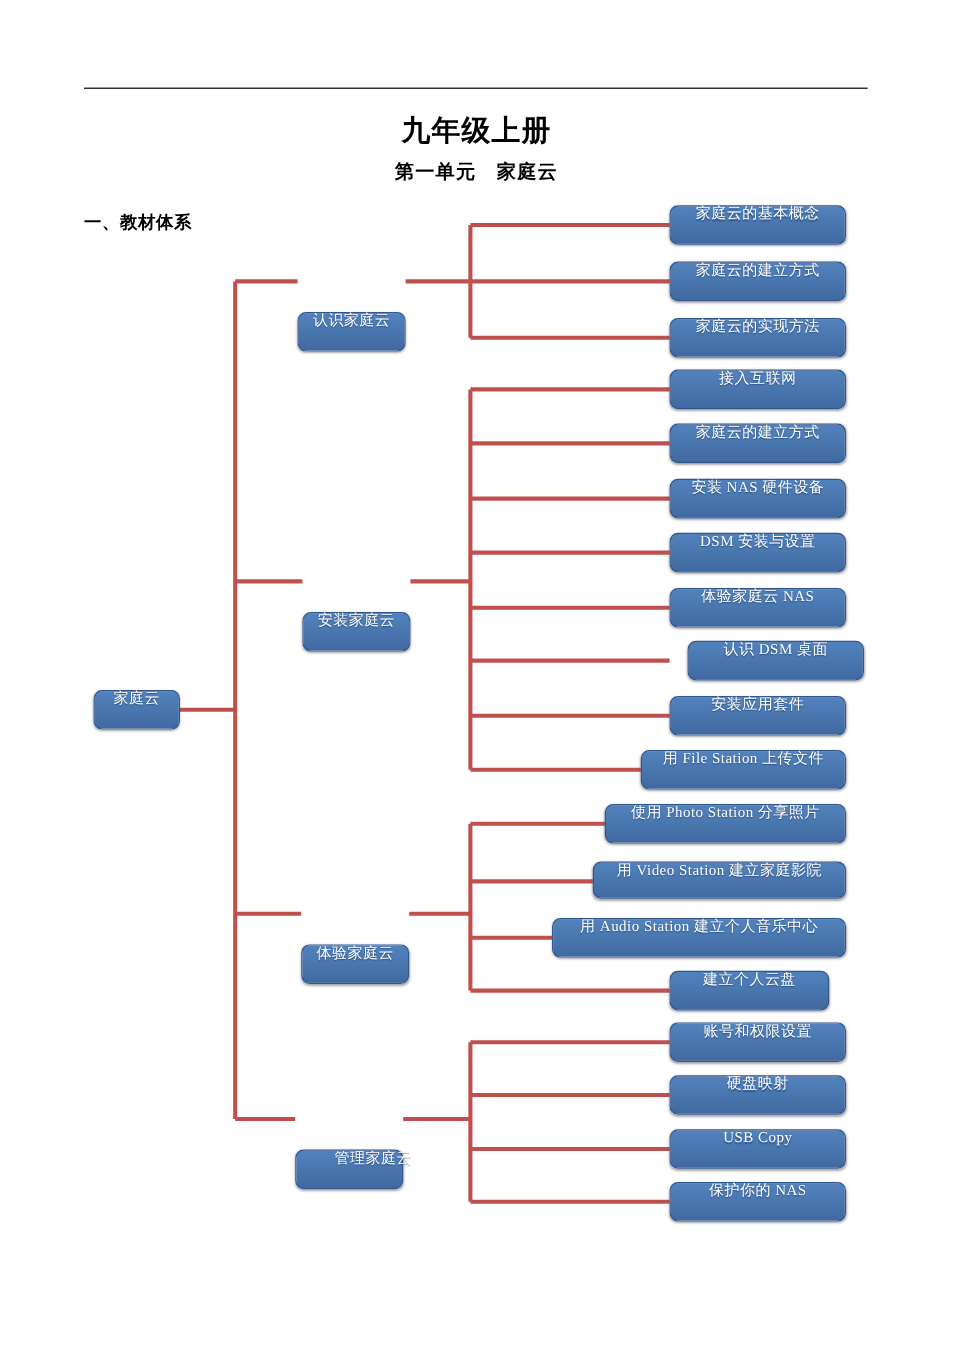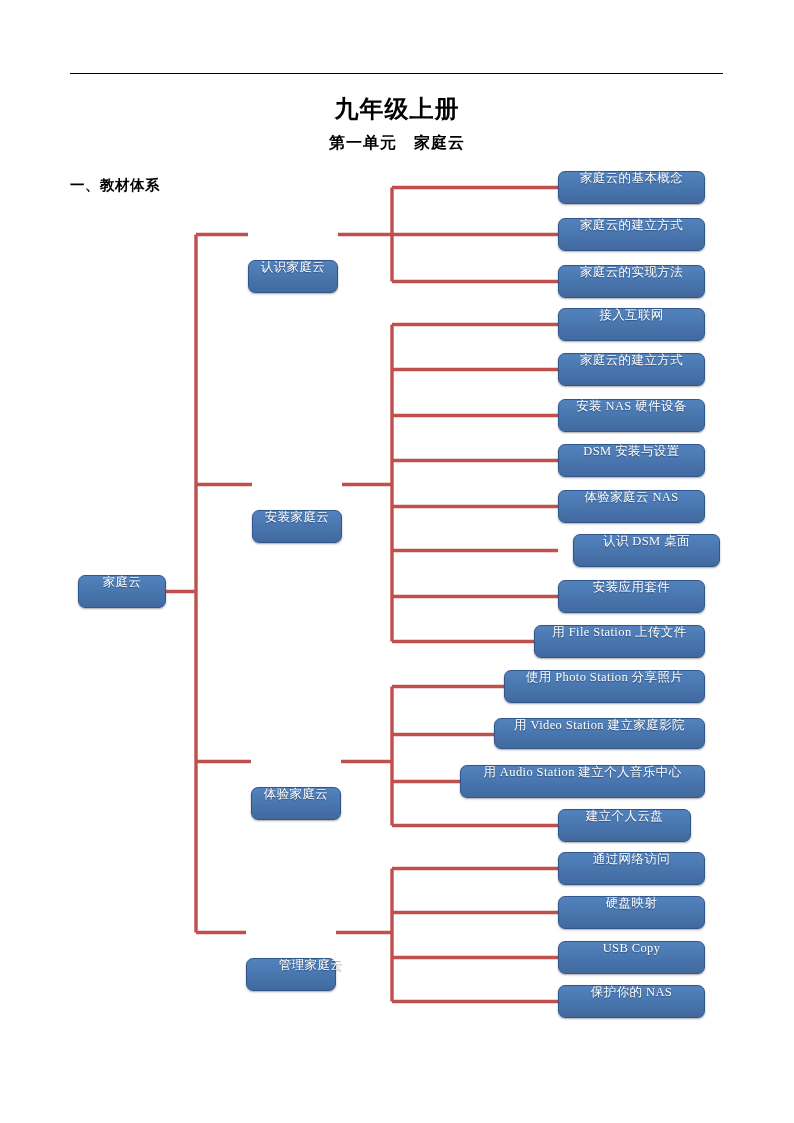--- a/index.html
+++ b/index.html
@@ -95,21 +95,21 @@
       <line x1="392" y1="781.5" x2="460" y2="781.5" stroke="#c0504d" stroke-width="3.4" stroke-linecap="butt"></line>
       <line x1="392" y1="825.5" x2="558" y2="825.5" stroke="#c0504d" stroke-width="3.4" stroke-linecap="butt"></line>
       <line x1="336" y1="932.5" x2="392" y2="932.5" stroke="#c0504d" stroke-width="3.4" stroke-linecap="butt"></line>
       <line x1="392" y1="868.5" x2="392" y2="1001.5" stroke="#c0504d" stroke-width="3.4" stroke-linecap="butt"></line>
       <line x1="392" y1="868.5" x2="558" y2="868.5" stroke="#c0504d" stroke-width="3.4" stroke-linecap="butt"></line>
       <line x1="392" y1="912.5" x2="558" y2="912.5" stroke="#c0504d" stroke-width="3.4" stroke-linecap="butt"></line>
       <line x1="392" y1="957.5" x2="558" y2="957.5" stroke="#c0504d" stroke-width="3.4" stroke-linecap="butt"></line>
       <line x1="392" y1="1001.5" x2="558" y2="1001.5" stroke="#c0504d" stroke-width="3.4" stroke-linecap="butt"></line>
     </svg>
   <div id="nodes-layer">
-      <div class="node root" style="left: 78px; top: 575px; width: 88px; height: 33px;">
+      <div class="node root" style="left: 78px; top: 575px; width: 72px; height: 33px;">
         <span>家庭云</span>
       </div>
       <div class="node branch" style="left: 248px; top: 218px; width: 90px; height: 33px;">
         <span>认识家庭云</span>
       </div>
       <div class="node branch" style="left: 252px; top: 468px; width: 90px; height: 33px;">
         <span>安装家庭云</span>
       </div>
       <div class="node branch" style="left: 251px; top: 745px; width: 90px; height: 33px;">
         <span>体验家庭云</span>
@@ -156,21 +156,21 @@
       <div class="node leaf" style="left: 494px; top: 718px; width: 211px; height: 31px;">
         <span>用 Video Station 建立家庭影院</span>
       </div>
       <div class="node leaf" style="left: 460px; top: 765px; width: 245px; height: 33px;">
         <span>用 Audio Station 建立个人音乐中心</span>
       </div>
       <div class="node leaf" style="left: 558px; top: 809px; width: 133px; height: 33px;">
         <span>建立个人云盘</span>
       </div>
       <div class="node leaf" style="left: 558px; top: 852px; width: 147px; height: 33px;">
-        <span>通过网络访问</span>
+        <span>账号和权限设置</span>
       </div>
       <div class="node leaf" style="left: 558px; top: 896px; width: 147px; height: 33px;">
         <span>硬盘映射</span>
       </div>
       <div class="node leaf" style="left: 558px; top: 941px; width: 147px; height: 33px;">
         <span>USB Copy</span>
       </div>
       <div class="node leaf" style="left: 558px; top: 985px; width: 147px; height: 33px;">
         <span>保护你的 NAS</span>
       </div>

